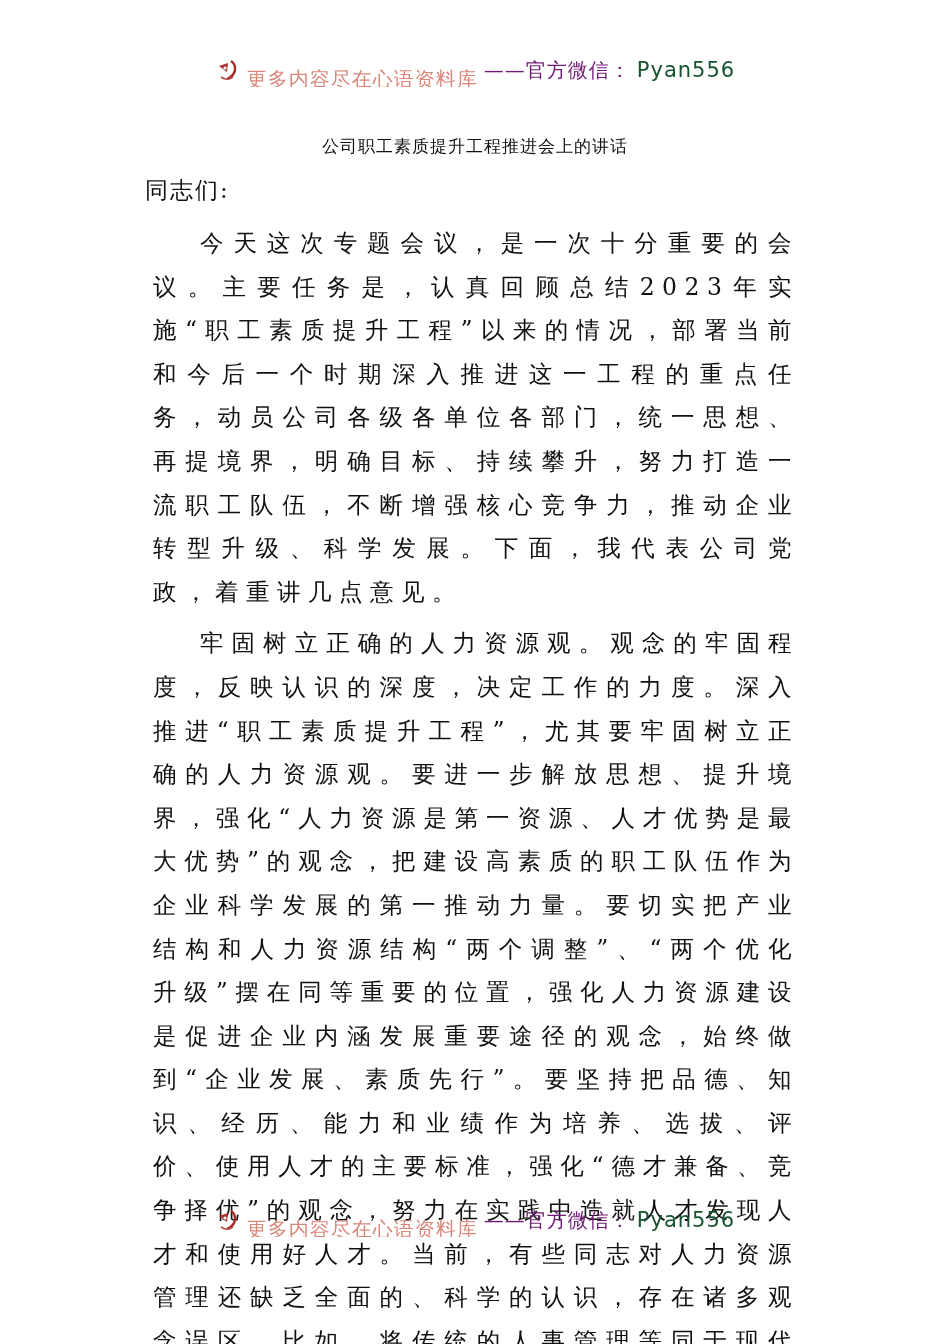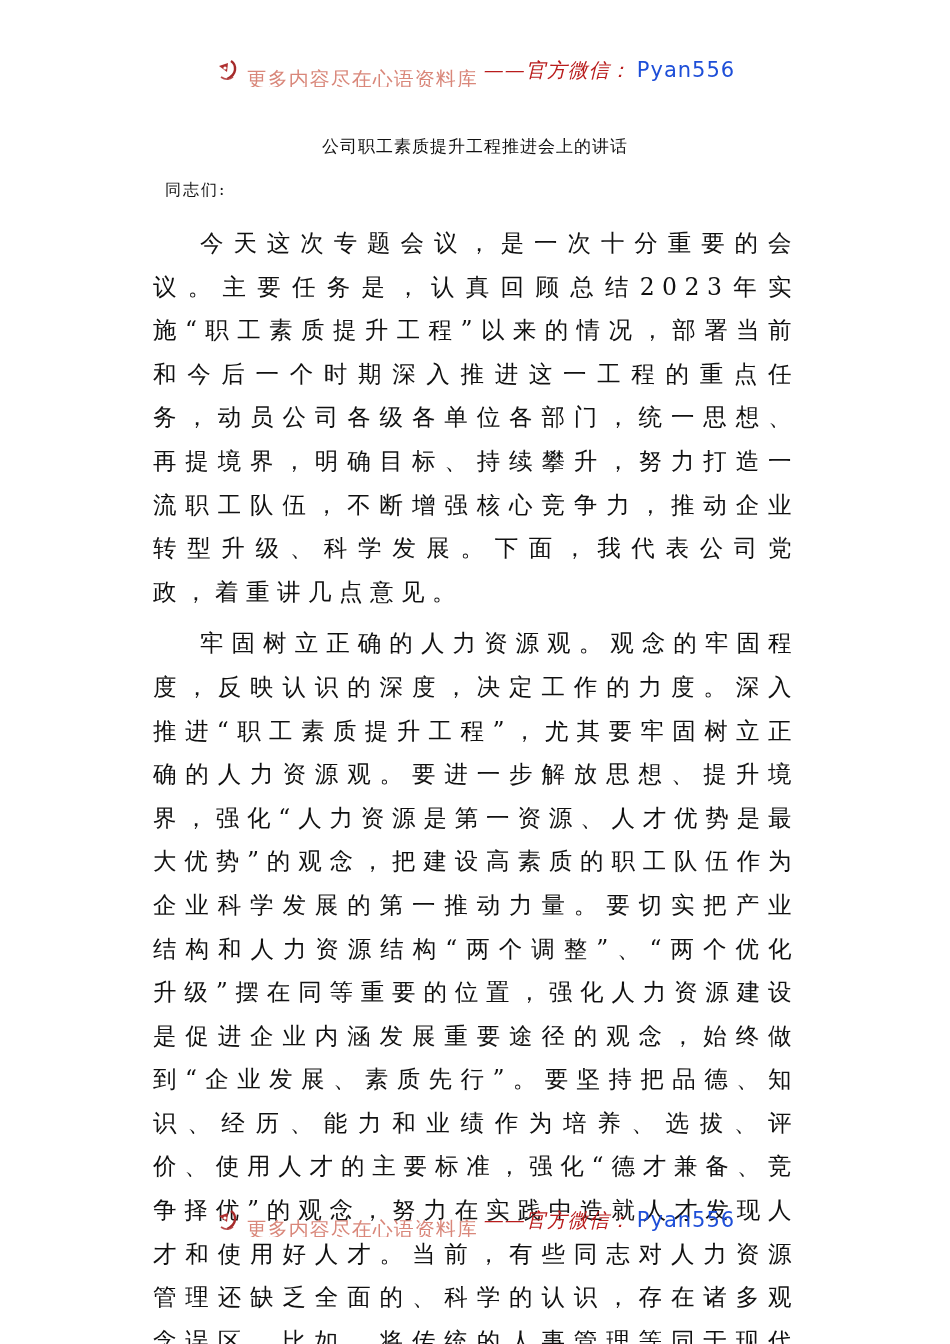--- a/index.html
+++ b/index.html
@@ -35,41 +35,40 @@
       align-items: center;
       gap: 6px;
       filter: blur(0.4px);
     }
     .wm-logo {
       width: 26px;
       height: 26px;
       display: inline-block;
     }
     .wm-main { color: #d9877a; letter-spacing: 1px; margin-top: 19px; }
-    .wm-dash { color: #b91c1c; letter-spacing: 1px; font-style: italic; }
-    .wm-id { color: #1d4ed8; font-size: 21px; letter-spacing: 1px; }
+    .wm-dash { color: #701a75; letter-spacing: 1px; }
+    .wm-id { color: #14532d; font-size: 21px; letter-spacing: 1px; }
 
     .doc-title {
       position: absolute;
       top: 128px;
       left: 0;
       width: 950px;
       text-align: center;
       font-size: 17px;
       letter-spacing: 1px;
       line-height: 36px;
     }
     .salutation {
       position: absolute;
       top: 172px;
       left: 145px;
-      font-size: 16px;
+      font-size: 23px;
       line-height: 36px;
       letter-spacing: 2px;
-      margin-left: 20px;
     }
     .body-text {
       position: absolute;
       top: 214px;
       left: 145px;
       width: 662px;
       font-size: 23.5px;
       line-height: 43.6px;
       letter-spacing: 7.5px;
       text-align: justify;

